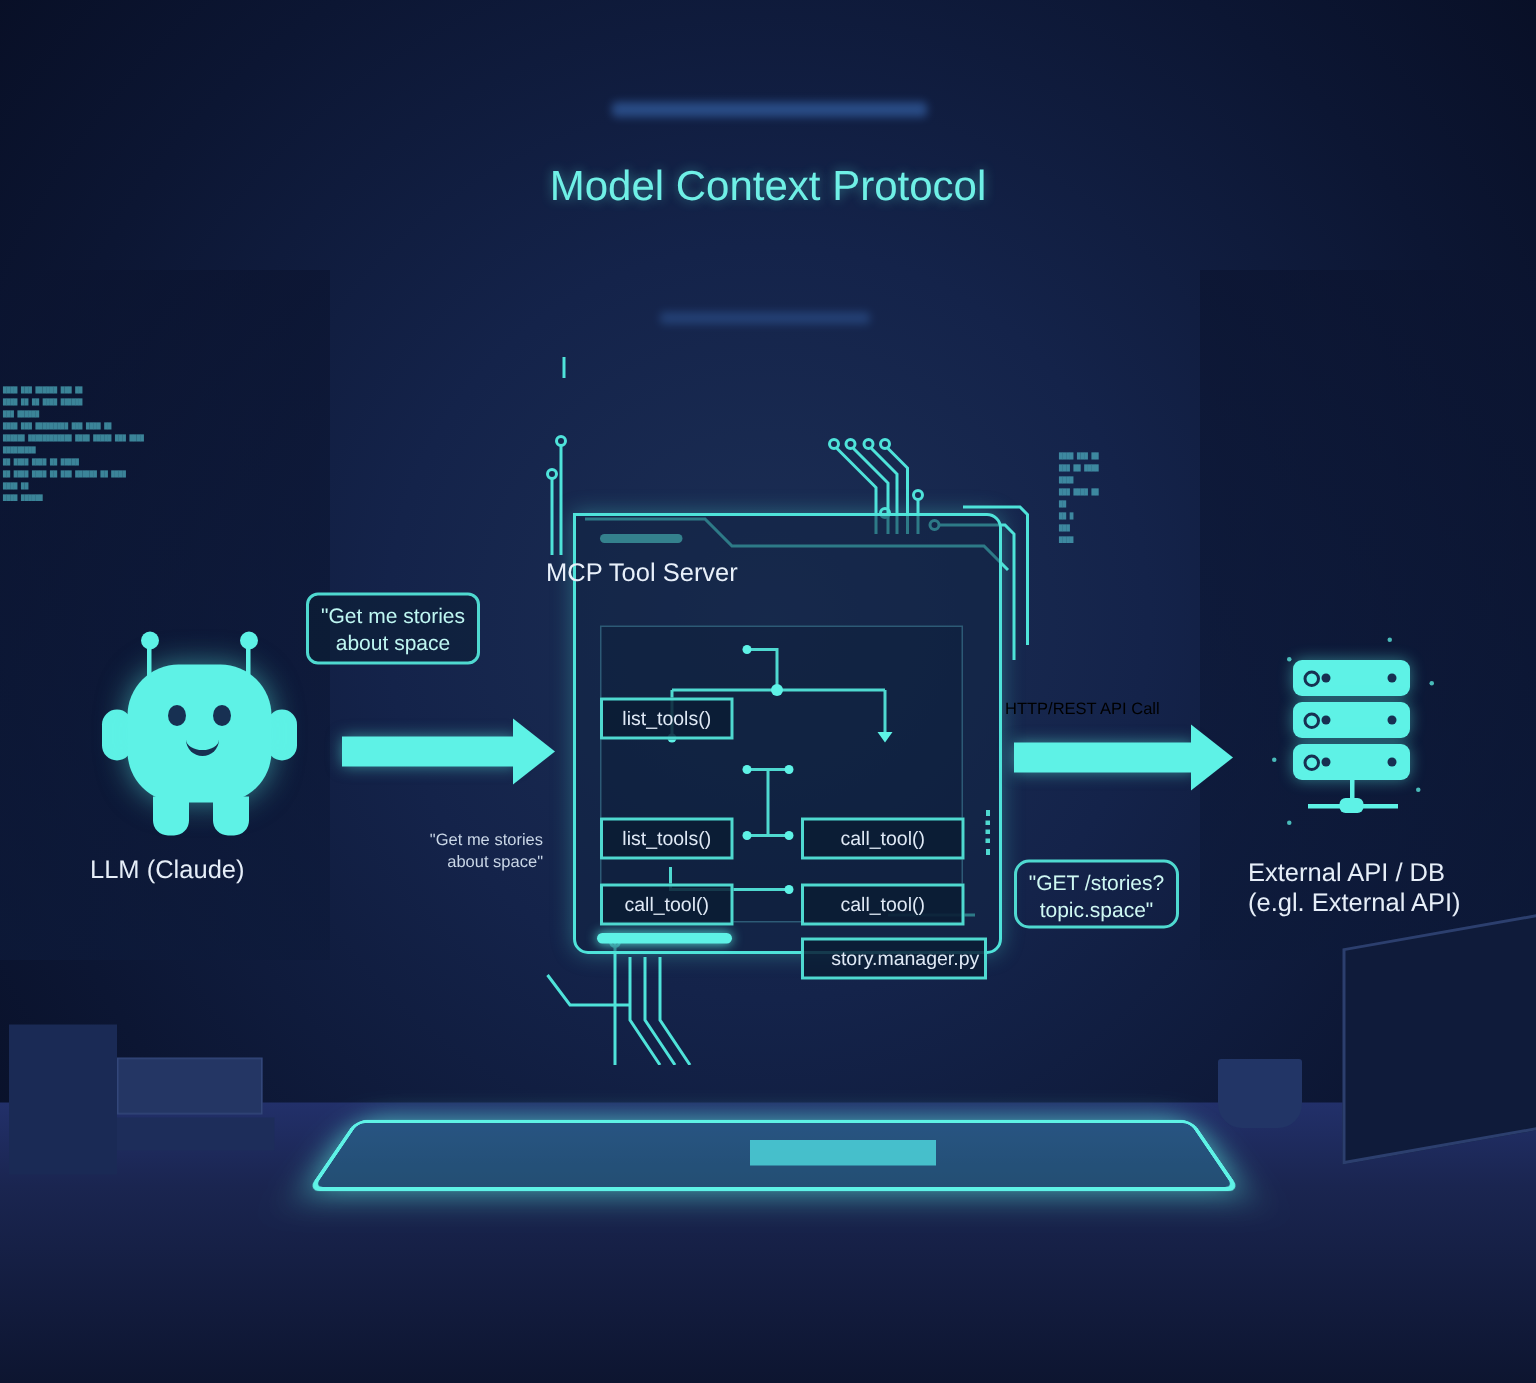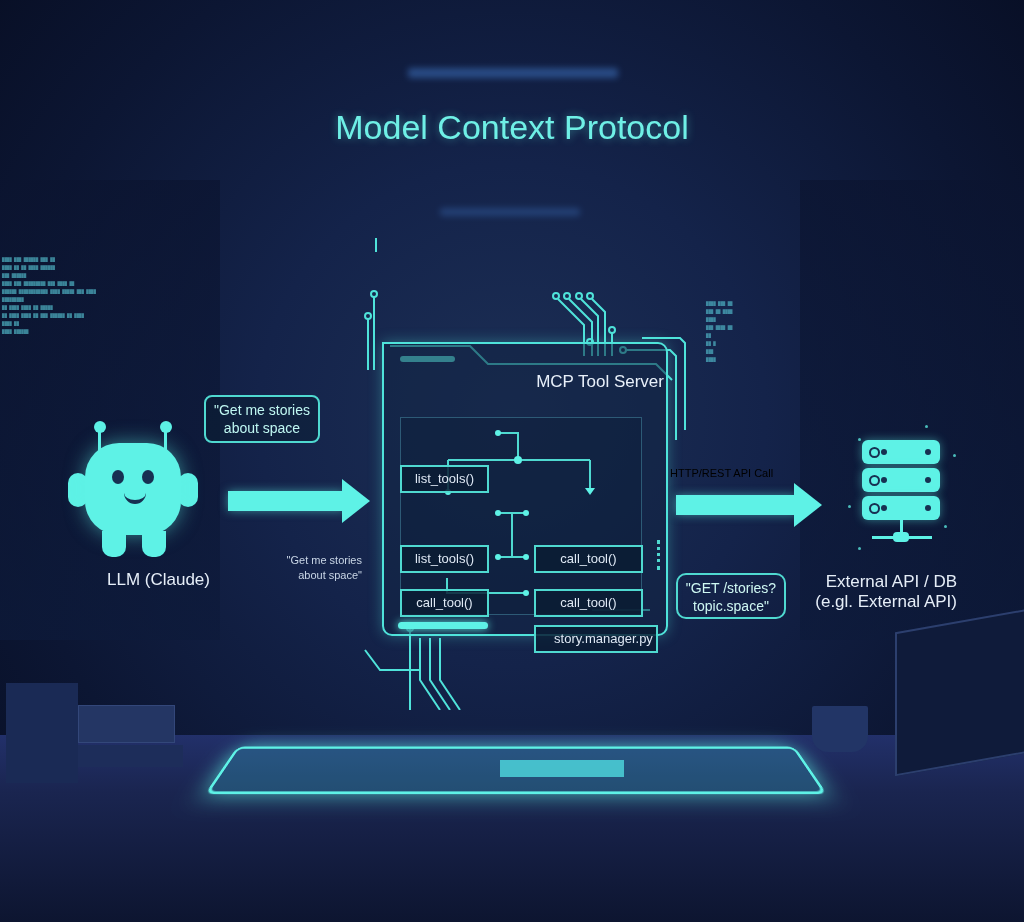--- a/index.html
+++ b/index.html
@@ -4,37 +4,37 @@
 <style>
   html,body{margin:0;padding:0;}
   body{width:1024px;height:922px;overflow:hidden;position:relative;
     background:radial-gradient(ellipse at 50% 45%, #1c2f55 0%, #14234a 35%, #0c1633 70%, #070d22 100%);
     font-family:"Liberation Sans", sans-serif;color:#dfe9f5;}
   .abs{position:absolute;}
   
   .shelf{position:absolute;background:linear-gradient(180deg,#0b1430,#0d1a3a);opacity:.7;}
   .light-bar{position:absolute;background:#3a6bb4;filter:blur(3px);opacity:.6;border-radius:3px;}
   .code-lines{position:absolute;font-family:"DejaVu Sans Mono", monospace;font-size:4px;line-height:8px;color:#4fb3c4;opacity:.7;white-space:pre;}
-  .title{position:absolute;left:0;width:1024px;top:108px;text-align:center;font-size:34px;color:#6ff0e6;text-shadow:0 0 8px rgba(94,242,230,.45);}
+  .title{position:absolute;left:0;width:1024px;top:108px;text-align:center;font-size:28px;color:#6ff0e6;text-shadow:0 0 8px rgba(94,242,230,.45);}
   
   .robot{position:absolute;left:68px;top:425px;width:130px;height:135px;}
   .robot .head{position:absolute;left:17px;top:18px;width:96px;height:92px;background:#5ef2e6;border-radius:34px;box-shadow:0 0 20px rgba(94,242,230,.5);}
   .robot .ear{position:absolute;top:48px;width:20px;height:34px;background:#5ef2e6;border-radius:12px;}
   .robot .ant{position:absolute;top:0;width:3px;height:20px;background:#5ef2e6;}
   .robot .antball{position:absolute;top:-4px;width:12px;height:12px;background:#5ef2e6;border-radius:50%;}
   .robot .eye{position:absolute;top:45px;width:12px;height:14px;background:#173052;border-radius:50%;}
   .robot .smile{position:absolute;left:40px;top:65px;width:22px;height:10px;border-bottom:4px solid #173052;border-radius:0 0 14px 14px;}
   .robot .foot{position:absolute;top:106px;width:24px;height:26px;background:#5ef2e6;border-radius:0 0 10px 10px;}
-  .label{position:absolute;font-size:17px;color:#e6eef8;text-align:right;}
+  .label{position:absolute;font-size:17px;color:#e6eef8;text-align:left;}
   .bubble{position:absolute;border:2px solid #4fd9d0;border-radius:8px;color:#bff7f2;font-size:14px;text-align:center;line-height:18px;padding:4px 6px;background:rgba(10,30,50,.5);}
   .small-quote{position:absolute;font-size:11px;color:#c9d6e6;text-align:right;line-height:15px;}
   .arrow{position:absolute;height:20px;background:#5ef2e6;box-shadow:0 0 10px rgba(94,242,230,.5);}
   .arrow-head{position:absolute;width:0;height:0;border-top:22px solid transparent;border-bottom:22px solid transparent;border-left:28px solid #5ef2e6;}
   .server{position:absolute;left:382px;top:342px;width:282px;height:290px;border:2px solid #4fe3da;border-radius:0 10px 10px 10px;background:rgba(18,36,68,.55);box-shadow:0 0 14px rgba(79,227,218,.35);}
-  .server-title{position:absolute;left:382px;top:372px;width:282px;text-align:right;font-size:17px;line-height:20px;color:#e8f0fa;}
+  .server-title{position:absolute;left:364px;top:372px;width:282px;text-align:left;font-size:17px;line-height:20px;color:#e8f0fa;}
   .inner{position:absolute;left:400px;top:417px;width:240px;height:196px;border:1px solid #2d5a76;background:rgba(10,25,50,.3);}
   .fn{position:absolute;height:24px;border:2px solid #4fd9d0;background:rgba(10,28,52,.85);color:#dfe9f5;font-size:13px;line-height:24px;text-align:center;margin-top:44px;}
   .api-bubble{position:absolute;left:676px;top:573px;width:110px;height:46px;border:2px solid #4fd9d0;border-radius:10px;color:#cff8f3;font-size:14px;text-align:center;line-height:18px;padding-top:4px;box-sizing:border-box;}
   .http-label{position:absolute;left:670px;top:467px;font-size:11px;color:#000000;}
   .db{position:absolute;left:862px;top:440px;width:80px;height:110px;}
   .disk{position:absolute;left:0;width:78px;height:24px;background:#5ef2e6;border-radius:6px;box-shadow:0 0 10px rgba(94,242,230,.45);}
   .disk .d1{position:absolute;left:7px;top:7px;width:7px;height:7px;border:2px solid #173052;border-radius:50%;}
   .disk .d2{position:absolute;left:19px;top:9px;width:6px;height:6px;background:#173052;border-radius:50%;}
   .disk .d3{position:absolute;right:9px;top:9px;width:6px;height:6px;background:#173052;border-radius:50%;}
   .desk{position:absolute;left:0;top:735px;width:1024px;height:187px;background:linear-gradient(180deg,#22306a 0%,#1a2550 30%,#0d1530 100%);}
@@ -194,21 +194,21 @@
   <div class="abs" style="left:10px;top:96px;width:60px;height:3px;background:#5ef2e6;"></div>
   <div class="abs" style="left:31px;top:92px;width:16px;height:10px;background:#5ef2e6;border-radius:4px;"></div>
 </div>
 <div class="particle" style="left:925px;top:425px;"></div>
 <div class="particle" style="left:858px;top:438px;"></div>
 <div class="particle" style="left:953px;top:454px;"></div>
 <div class="particle" style="left:848px;top:505px;"></div>
 <div class="particle" style="left:944px;top:525px;"></div>
 <div class="particle" style="left:858px;top:547px;"></div>
 
-<div class="label" style="left:777px;top:572px;width:180px;line-height:20px;">
+<div class="label" style="left:832px;top:572px;width:180px;line-height:20px;">
   <div>External API / DB</div>
   <div>(e.gl. External API)</div>
 </div>
 
 <div class="desk"></div>
 <div class="holo"></div>
 <div class="holo-core"></div>
 <div class="pencil-cup"></div>
 <div class="book"></div>
 <div class="book2"></div>

